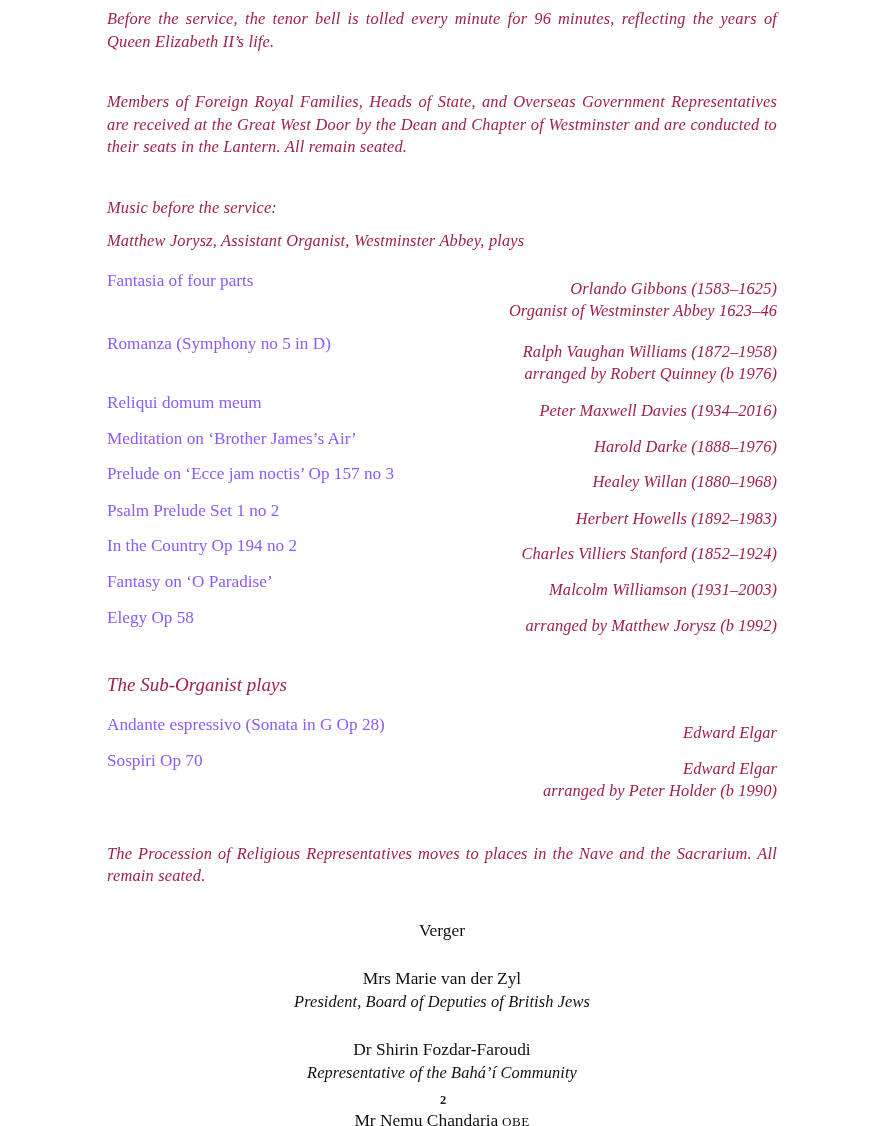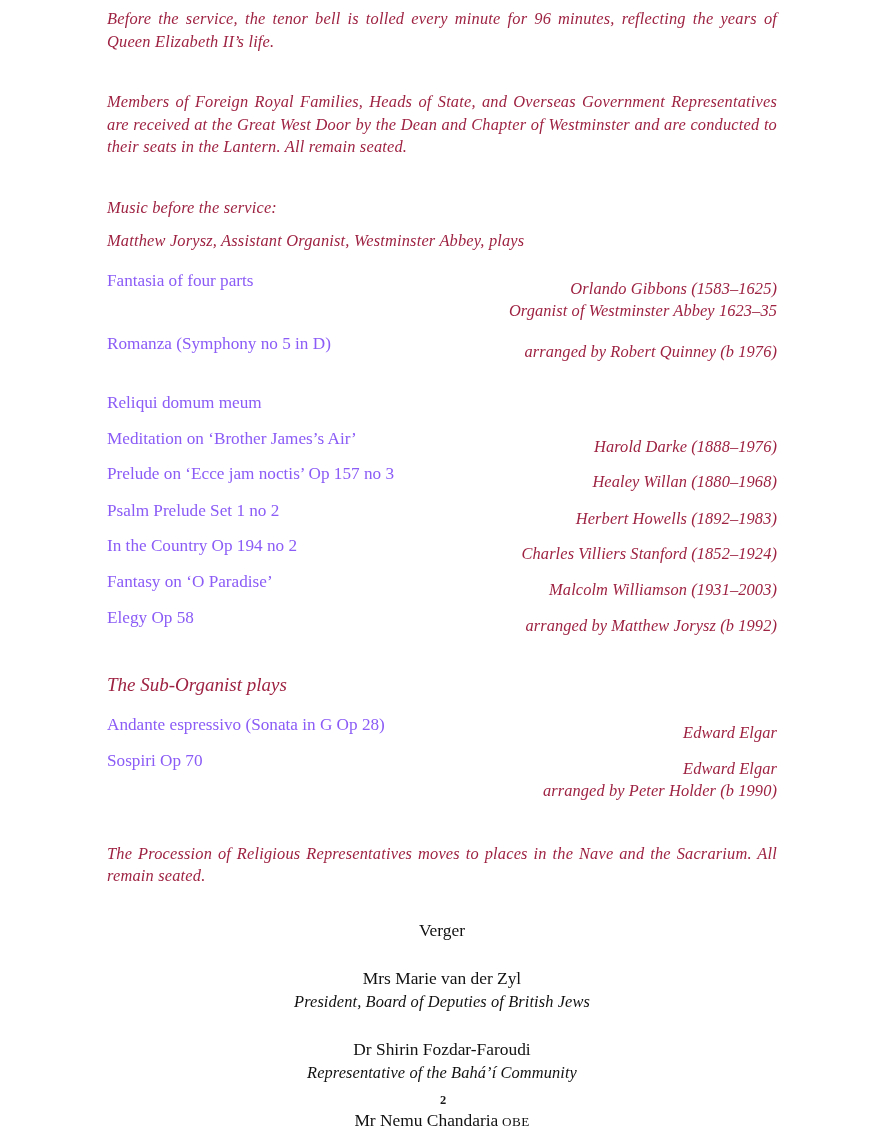--- a/index.html
+++ b/index.html
@@ -163,33 +163,37 @@
     <p class="rubric nojust">Matthew Jorysz, Assistant Organist, Westminster Abbey, plays</p>
 
     <div class="spacer-sm"></div>
 
     <div class="music-list">
 
       <div class="music-row two-line">
         <span class="piece-title">Fantasia of four parts</span>
         <span class="attrib-block attrib">
           <span class="attrib-line">Orlando Gibbons (1583–1625)</span>
-          <span class="attrib-line">Organist of Westminster Abbey 1623–35</span>
+          <span class="attrib-line">Organist of Westminster Abbey 1623–46</span>
         </span>
       </div>
 
       <div class="music-row two-line" style="margin-top:18px;">
         <span class="piece-title">Romanza (Symphony no 5 in D)</span>
         <span class="attrib-block attrib">
+          <span class="attrib-line">Ralph Vaughan Williams (1872–1958)</span>
           <span class="attrib-line">arranged by Robert Quinney (b 1976)</span>
         </span>
       </div>
 
       <div class="music-row" style="">
         <span class="piece-title">Reliqui domum meum</span>
+        <span class="attrib-block attrib">
+          <span class="attrib-line">Peter Maxwell Davies (1934–2016)</span>
+        </span>
       </div>
 
       <div class="music-row" style="margin-top:13px;">
         <span class="piece-title">Meditation on ‘Brother James’s Air’</span>
         <span class="attrib-block attrib">
           <span class="attrib-line">Harold Darke (1888–1976)</span>
         </span>
       </div>
 
       <div class="music-row" style="margin-top:13px;">

